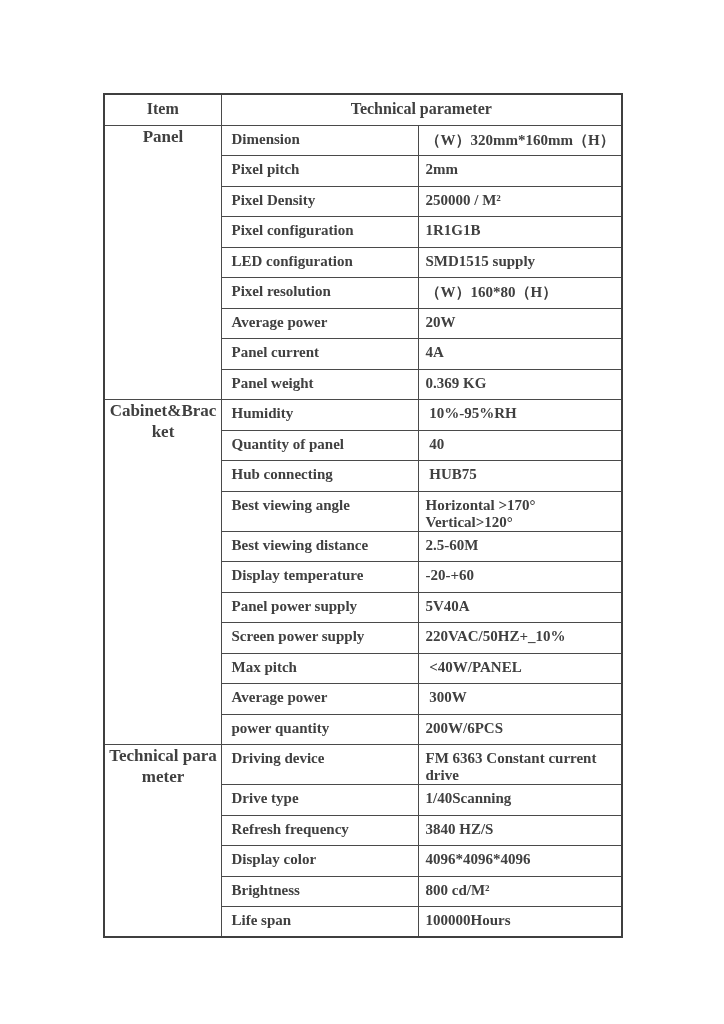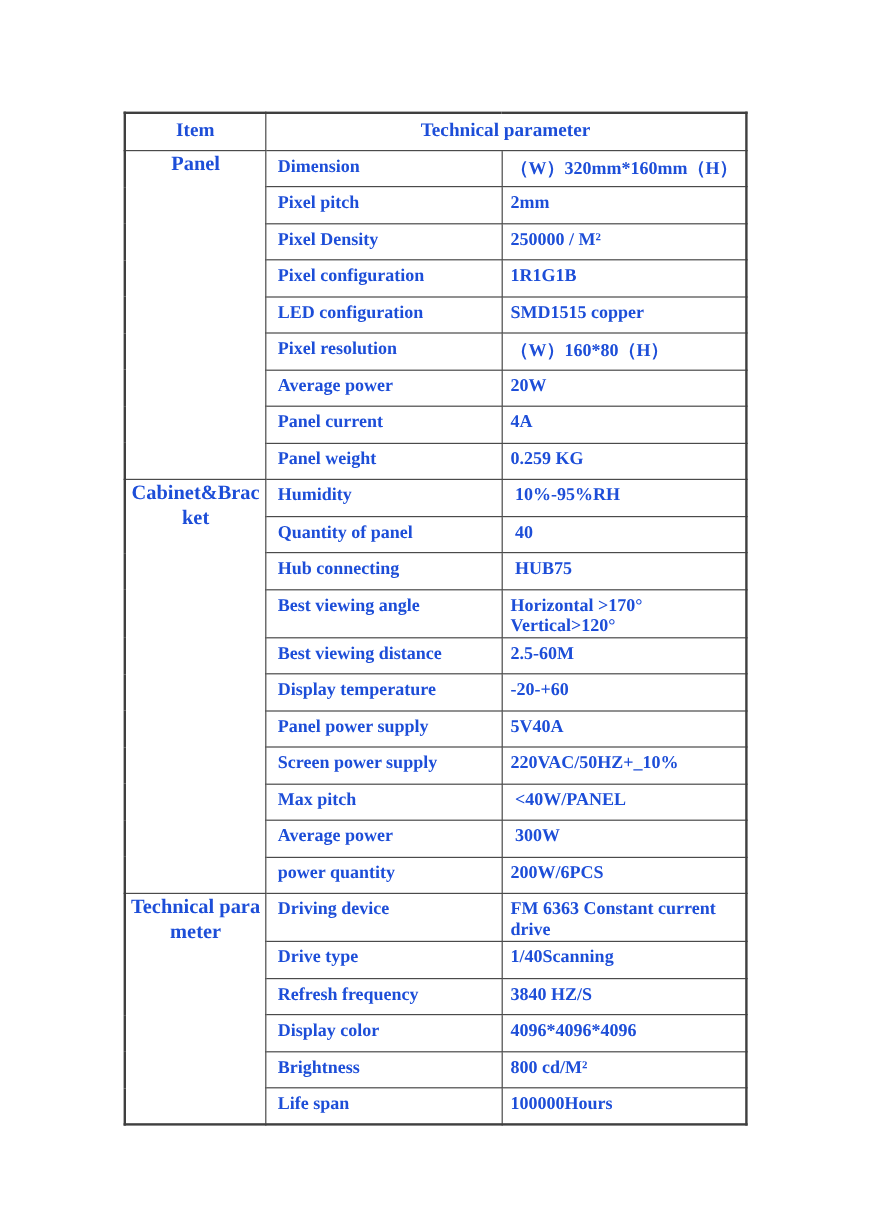--- a/index.html
+++ b/index.html
@@ -20,21 +20,21 @@
     left: 103px;
     top: 93px;
     width: 518px;
     border-collapse: collapse;
     table-layout: fixed;
     border: 2px solid #3f3f3f;
   }
   table.spec td {
     border: 1px solid #4a4a4a;
     font-weight: bold;
-    color: #1d4ed8;
+    color: #404040;
     vertical-align: top;
     overflow: hidden;
   }
   tr.hdr { height: 31px; }
   tr.body-row { height: 30.5px; }
   td.hdr-cell {
     text-align: center;
     font-size: 16px;
     padding-top: 5px;
   }
@@ -98,37 +98,37 @@
     <tr class="body-row">
       <td class="param-cell">Pixel Density</td>
       <td class="value-cell">250000 / M²</td>
     </tr>
     <tr class="body-row">
       <td class="param-cell">Pixel configuration</td>
       <td class="value-cell">1R1G1B</td>
     </tr>
     <tr class="body-row">
       <td class="param-cell">LED configuration</td>
-      <td class="value-cell">SMD1515 copper</td>
+      <td class="value-cell">SMD1515 supply</td>
     </tr>
     <tr class="body-row">
       <td class="param-cell">Pixel resolution</td>
       <td class="value-cell">（W）160*80（H）</td>
     </tr>
     <tr class="body-row">
       <td class="param-cell">Average power</td>
       <td class="value-cell">20W</td>
     </tr>
     <tr class="body-row">
       <td class="param-cell">Panel current</td>
       <td class="value-cell">4A</td>
     </tr>
     <tr class="body-row">
       <td class="param-cell">Panel weight</td>
-      <td class="value-cell">0.259 KG</td>
+      <td class="value-cell">0.369 KG</td>
     </tr>
 
     <tr class="body-row">
       <td class="section-cell pt-cabinet" rowspan="11"><span class="lbl">Cabinet&amp;Bracket</span></td>
       <td class="param-cell">Humidity</td>
       <td class="value-cell"> 10%-95%RH</td>
     </tr>
     <tr class="body-row">
       <td class="param-cell">Quantity of panel</td>
       <td class="value-cell"> 40</td>

